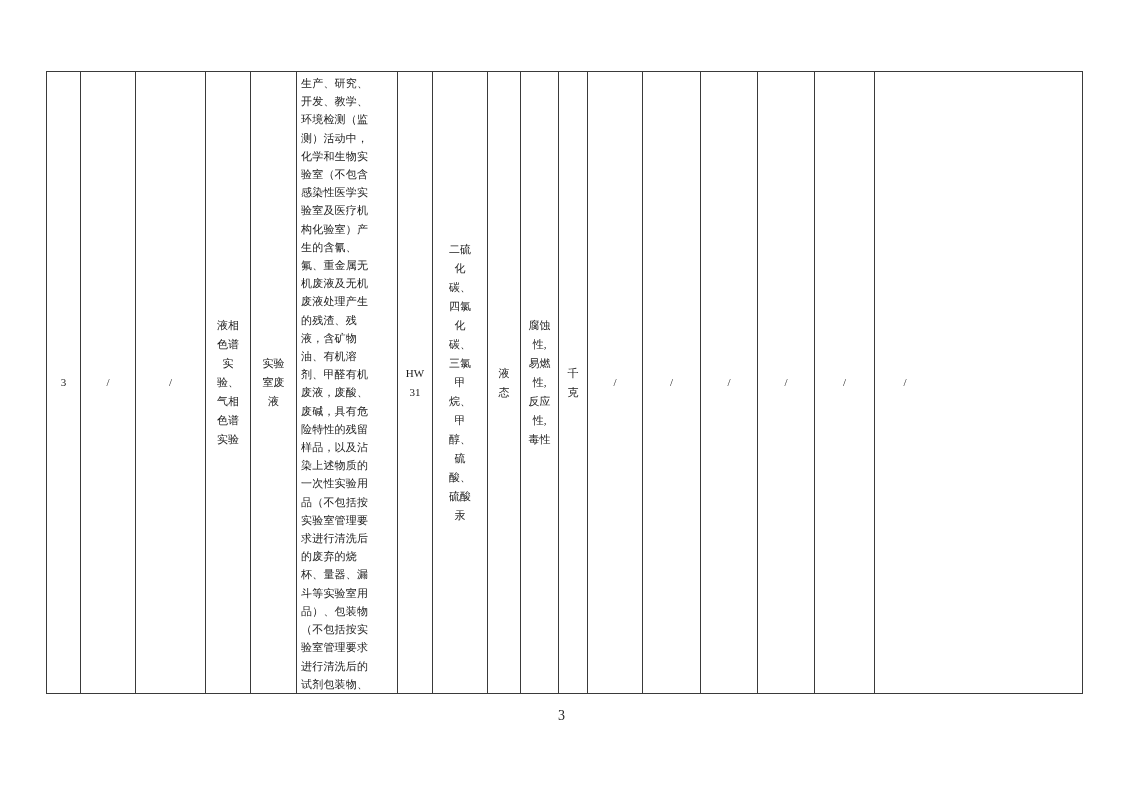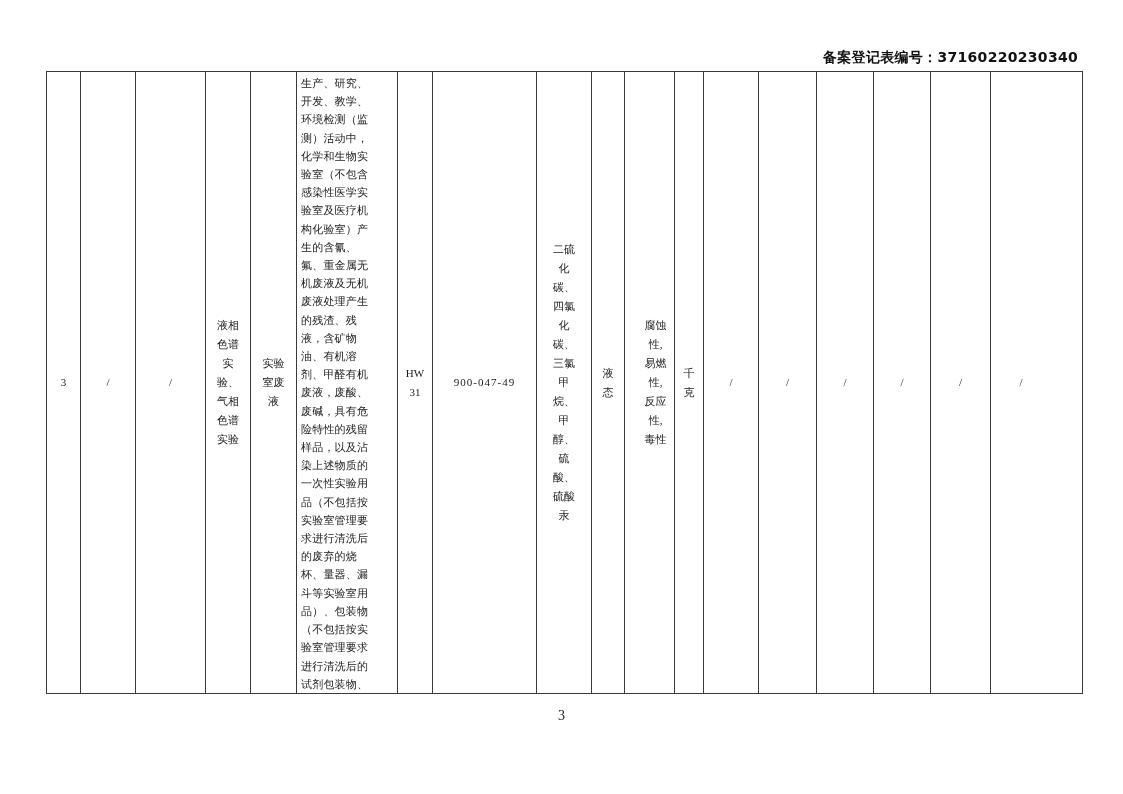--- a/index.html
+++ b/index.html
@@ -56,21 +56,21 @@
   .c1  { width:34px; }
   .c2  { width:55px; }
   .c3  { width:70px; }
   .c4  { width:45px; }
   .c5  { width:46px; }
   .c6  { width:101px; }
   .c7  { width:35px; }
   .c8  { width:104px; }
   .c9  { width:55px; }
   .c10 { width:33px; }
-  .c11 { width:38px;margin-left:12px; }
+  .c11 { width:38px; }
   .c12 { width:43px; }
   .c13 { width:29px; }
   .c14 { width:55px; }
   .c15 { width:58px; }
   .c16 { width:57px; }
   .c17 { width:57px; }
   .c18 { width:60px; }
   .c19 { width:60px; }
   .page-footer {
     position:absolute;
@@ -79,23 +79,20 @@
     text-align:center;
     font-size:14px;
     color:#222;
   }
 </style>
 </head>
 <body>
 
 <div class="page">
 
-  <div class="reg-line">
-    <span>备案登记表编号：</span><span>37160220230340</span>
-  </div>
 
   <div class="waste-table">
     <div class="cell c1">3</div>
     <div class="cell c2">/</div>
     <div class="cell c3">/</div>
     <div class="cell c4">液相
 色谱
 实
 验、
 气相
@@ -133,21 +130,20 @@
 的废弃的烧
 杯、量器、漏
 斗等实验室用
 品）、包装物
 （不包括按实
 验室管理要求
 进行清洗后的
 试剂包装物、</div>
     <div class="cell c7">HW
 31</div>
-    <div class="cell c8 code">900-047-49</div>
     <div class="cell c9">二硫
 化
 碳、
 四氯
 化
 碳、
 三氯
 甲
 烷、
 甲

